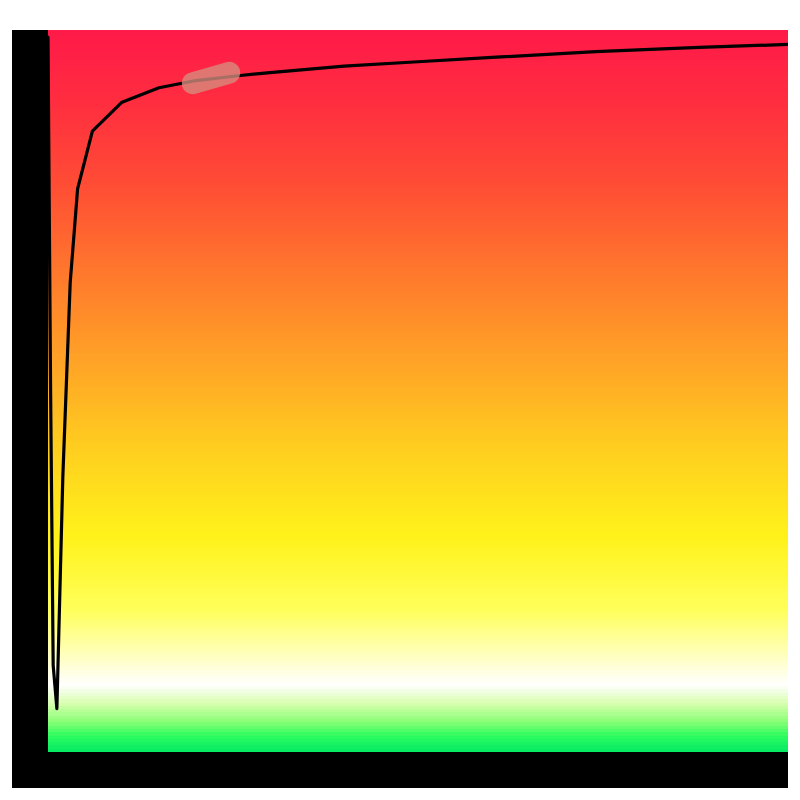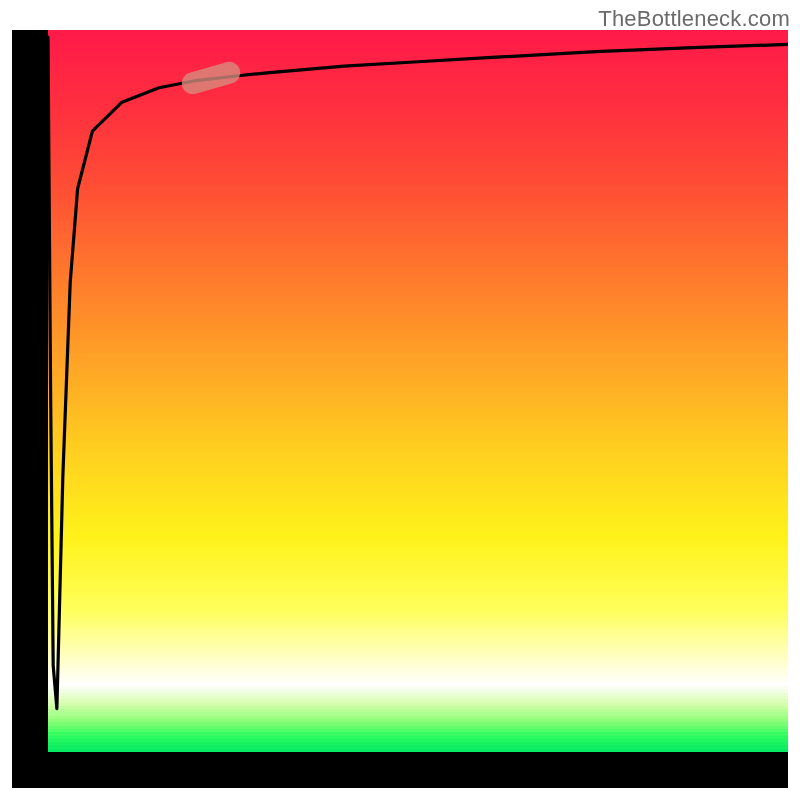--- a/index.html
+++ b/index.html
@@ -55,21 +55,20 @@
     height: 22px;
     background: rgba(214,141,127,0.78);
     border-radius: 11px;
     transform-origin: center center;
   }
 </style>
 </head>
 <body>
 
 <div class="stage">
-  <div class="watermark">TheBottleneck.com</div>
 
   <div class="frame">
     <div class="plot">
       <div class="gradient" id="gradient">
           <div class="strip" style="top: 0px; height: 4.28182px; background: rgb(255, 26, 72);"></div>
           <div class="strip" style="top: 3.2968px; height: 4.28182px; background: rgb(255, 27, 72);"></div>
           <div class="strip" style="top: 6.59361px; height: 4.28182px; background: rgb(255, 28, 71);"></div>
           <div class="strip" style="top: 9.89041px; height: 4.28182px; background: rgb(255, 29, 71);"></div>
           <div class="strip" style="top: 13.1872px; height: 4.28182px; background: rgb(255, 30, 70);"></div>
           <div class="strip" style="top: 16.484px; height: 4.28182px; background: rgb(255, 31, 70);"></div>

